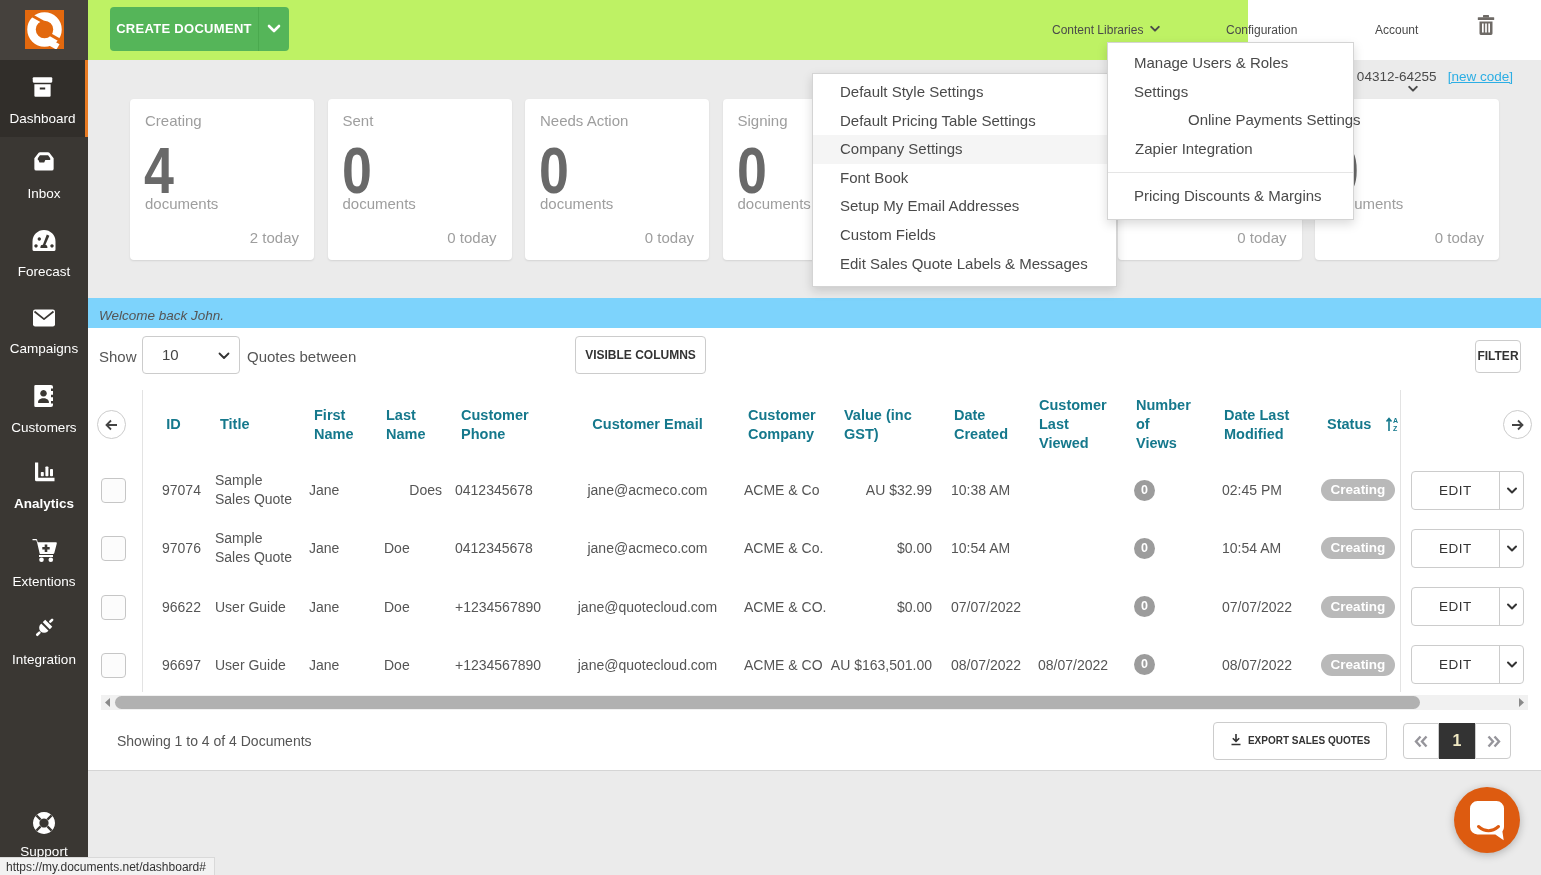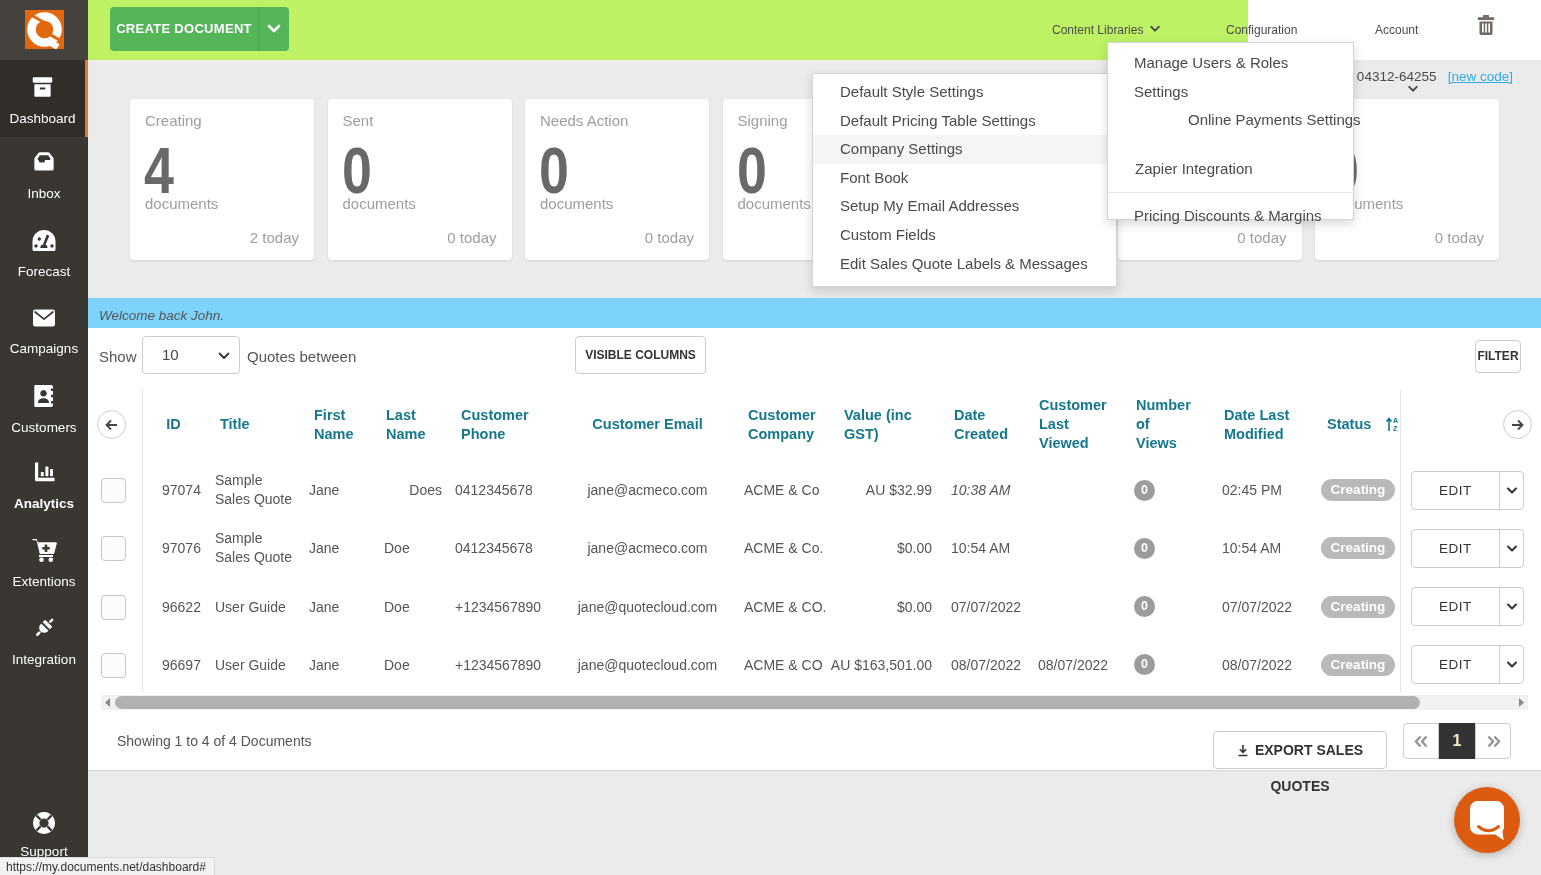--- a/index.html
+++ b/index.html
@@ -68,21 +68,21 @@
 .editbtn { position:absolute; left:1323px; width:113px; height:39px; border:1px solid #ccc; border-radius:4px; background:#fff; }
 .editbtn .m { position:absolute; left:0; top:0; width:87px; height:37px; line-height:37px; text-align:center; font-size:13.5px; color:#333; letter-spacing:.5px; }
 .editbtn .c { position:absolute; left:87px; top:0; width:25px; height:37px; border-left:1px solid #ccc; text-align:center; }
 
 
 #hscroll { position:absolute; left:13px; top:367px; width:1427px; height:15px; background:#f1f1f1; }
 #hthumb { position:absolute; left:14px; top:1px; width:1305px; height:13px; background:#b1b1b1; border-radius:7px; }
 
 
 #showing { position:absolute; left:29px; top:405px; font-size:14px; color:#555; }
-#exportbtn { left:1125px; top:394px; width:174px; height:38px; line-height:36px; font-size:14px;margin-top:9px; }
+#exportbtn { left:1125px; top:394px; width:174px; height:38px; line-height:36px; font-size:10px; }
 #pager { position:absolute; left:1315px; top:395px; height:36px; }
 .pg { position:absolute; top:0; width:36px; height:36px; border:1px solid #ccc; background:#fff; text-align:center; line-height:34px; color:#999; font-size:16px; font-weight:bold; }
 
 
 .menu { position:absolute; background:#fff; border:1px solid #d4d4d4; box-shadow:0 4px 10px rgba(0,0,0,.15); z-index:40; }
 .mi { height:28.6px; line-height:28.6px; font-size:15px; color:#4a4a4a; padding-left:27px; white-space:nowrap; }
 .mi.hl { background:#f5f5f5; }
 .mdiv { border-top:1px solid #e5e5e5; margin:9px 0; }
 
 
@@ -185,21 +185,21 @@
       <div id="tbody">
         <div class="trow" style="top:0.00px;">
           <div class="td" style="left:20px;width:60px;">97074</div>
           <div class="td" style="left:73px;width:95px;">Sample<br>Sales Quote</div>
           <div class="td" style="left:167px;width:62px;">Jane</div>
           <div class="td" style="left:242px;width:58px;text-align:right;">Does</div>
           <div class="td" style="left:313px;width:95px;">0412345678</div>
           <div class="td" style="left:411px;width:189px;text-align:center;">jane@acmeco.com</div>
           <div class="td" style="left:602px;width:92px;">ACME &amp; Co</div>
           <div class="td" style="left:680px;width:110px;text-align:right;">AU $32.99</div>
-          <div class="td" style="left:809px;width:85px;font-style:italic;">10:38 AM</div>
+          <div class="td" style="left:809px;width:85px;">10:38 AM</div>
           <div class="td" style="left:896px;width:85px;"></div>
           <div class="badge0" style="left:992px;">0</div>
           <div class="td" style="left:1080px;width:90px;">02:45 PM</div>
           <div class="pill" style="left:1179px;">Creating</div>
         </div>
         <div class="trow" style="top:58.25px;">
           <div class="td" style="left:20px;width:60px;">97076</div>
           <div class="td" style="left:73px;width:95px;">Sample<br>Sales Quote</div>
           <div class="td" style="left:167px;width:62px;">Jane</div>
           <div class="td" style="left:242px;width:58px;">Doe</div>
@@ -310,21 +310,21 @@
     <div class="mi hl">Company Settings</div>
     <div class="mi">Font Book</div>
     <div class="mi">Setup My Email Addresses</div>
     <div class="mi">Custom Fields</div>
     <div class="mi">Edit Sales Quote Labels &amp; Messages</div>
   </div>
   <div class="menu" id="menu2" style="left:1107px;top:42px;width:247px;height:178px;padding-top:6px;">
     <div class="mi" style="padding-left:26px;">Manage Users &amp; Roles</div>
     <div class="mi" style="padding-left:26px;">Settings</div>
     <div class="mi" style="padding-left:32px;margin-left:48px;">Online Payments Settings</div>
-    <div class="mi" style="margin-top:20px;">Zapier Integration</div>
+    <div class="mi" style="">Zapier Integration</div>
     <div class="mdiv"></div>
     <div class="mi" style="padding-left:26px;">Pricing Discounts &amp; Margins</div>
   </div>
   <div id="sidebar">
     <div id="sb-top">
       <div id="logo">
         <svg width="39" height="39" viewBox="0 0 39 39">
           <rect x="0" y="0" width="39" height="39" fill="#e2680e"></rect>
           <circle cx="19.5" cy="19.5" r="13" fill="none" stroke="#fff" stroke-width="8.5"></circle>
           <rect x="24.5" y="28.5" width="11.5" height="6.3" fill="#fff" transform="rotate(29.5 24.5 28.5)"></rect>

